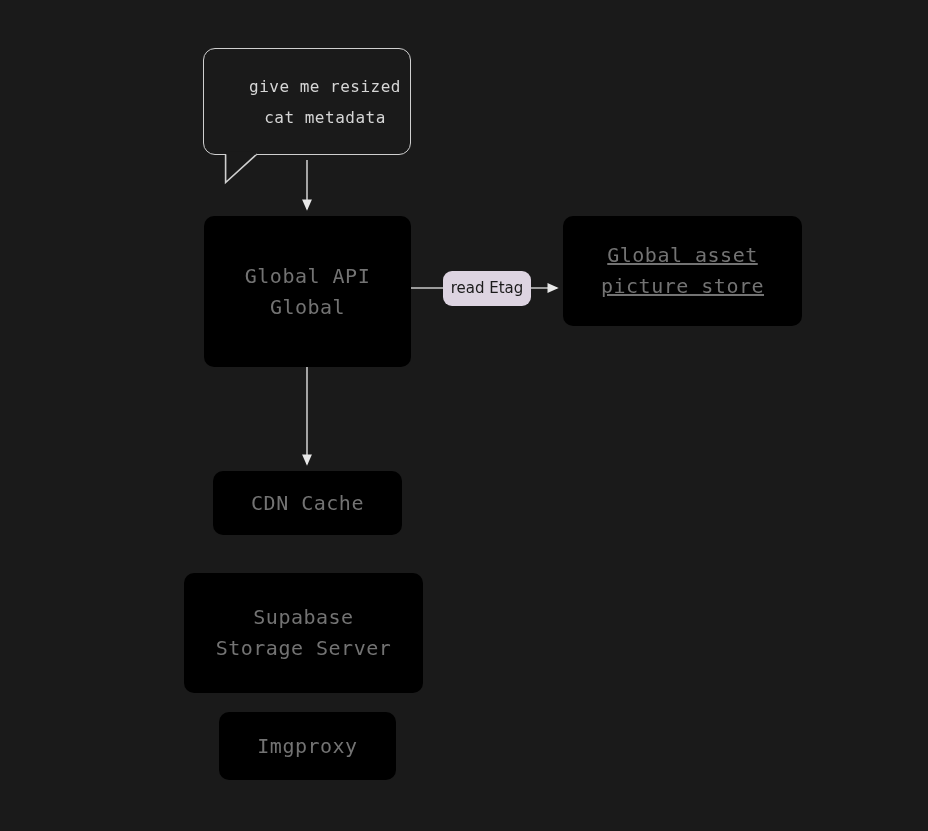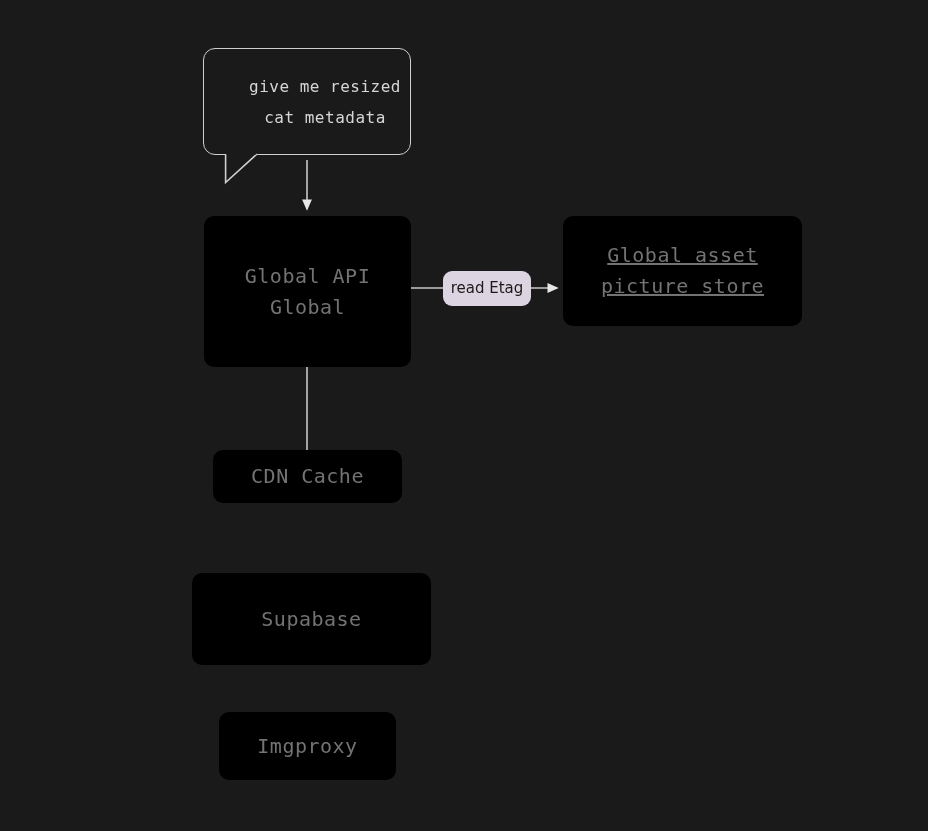--- a/index.html
+++ b/index.html
@@ -126,26 +126,27 @@
   <div class="node" style="left:204px; top:216px; width:207px; height:151px;">
     <span class="line">Global API</span>
     <span class="line">Global</span>
   </div>
 
   <div class="node" style="left:563px; top:216px; width:239px; height:110px;text-decoration:underline;">
     <span class="line">Global asset</span>
     <span class="line">picture store</span>
   </div>
 
-  <div class="node" style="left:213px; top:450px; width:189px; height:53px;">
+  <div class="node" style="left:213px; top:471px; width:189px; height:64px;">
     <span class="line">CDN Cache</span>
   </div>
 
-  <div class="node" style="left:192px; top:573px; width:239px; height:92px;">
+  <div class="node" style="left:184px; top:573px; width:239px; height:120px;">
     <span class="line">Supabase</span>
+    <span class="line">Storage Server</span>
   </div>
 
   <div class="node" style="left:219px; top:712px; width:177px; height:68px;">
     <span class="line">Imgproxy</span>
   </div>
 
   <div class="edge-label" style="left:443px; top:271px; width:88px; height:35px;">
     <span class="line">read Etag</span>
   </div>
 

